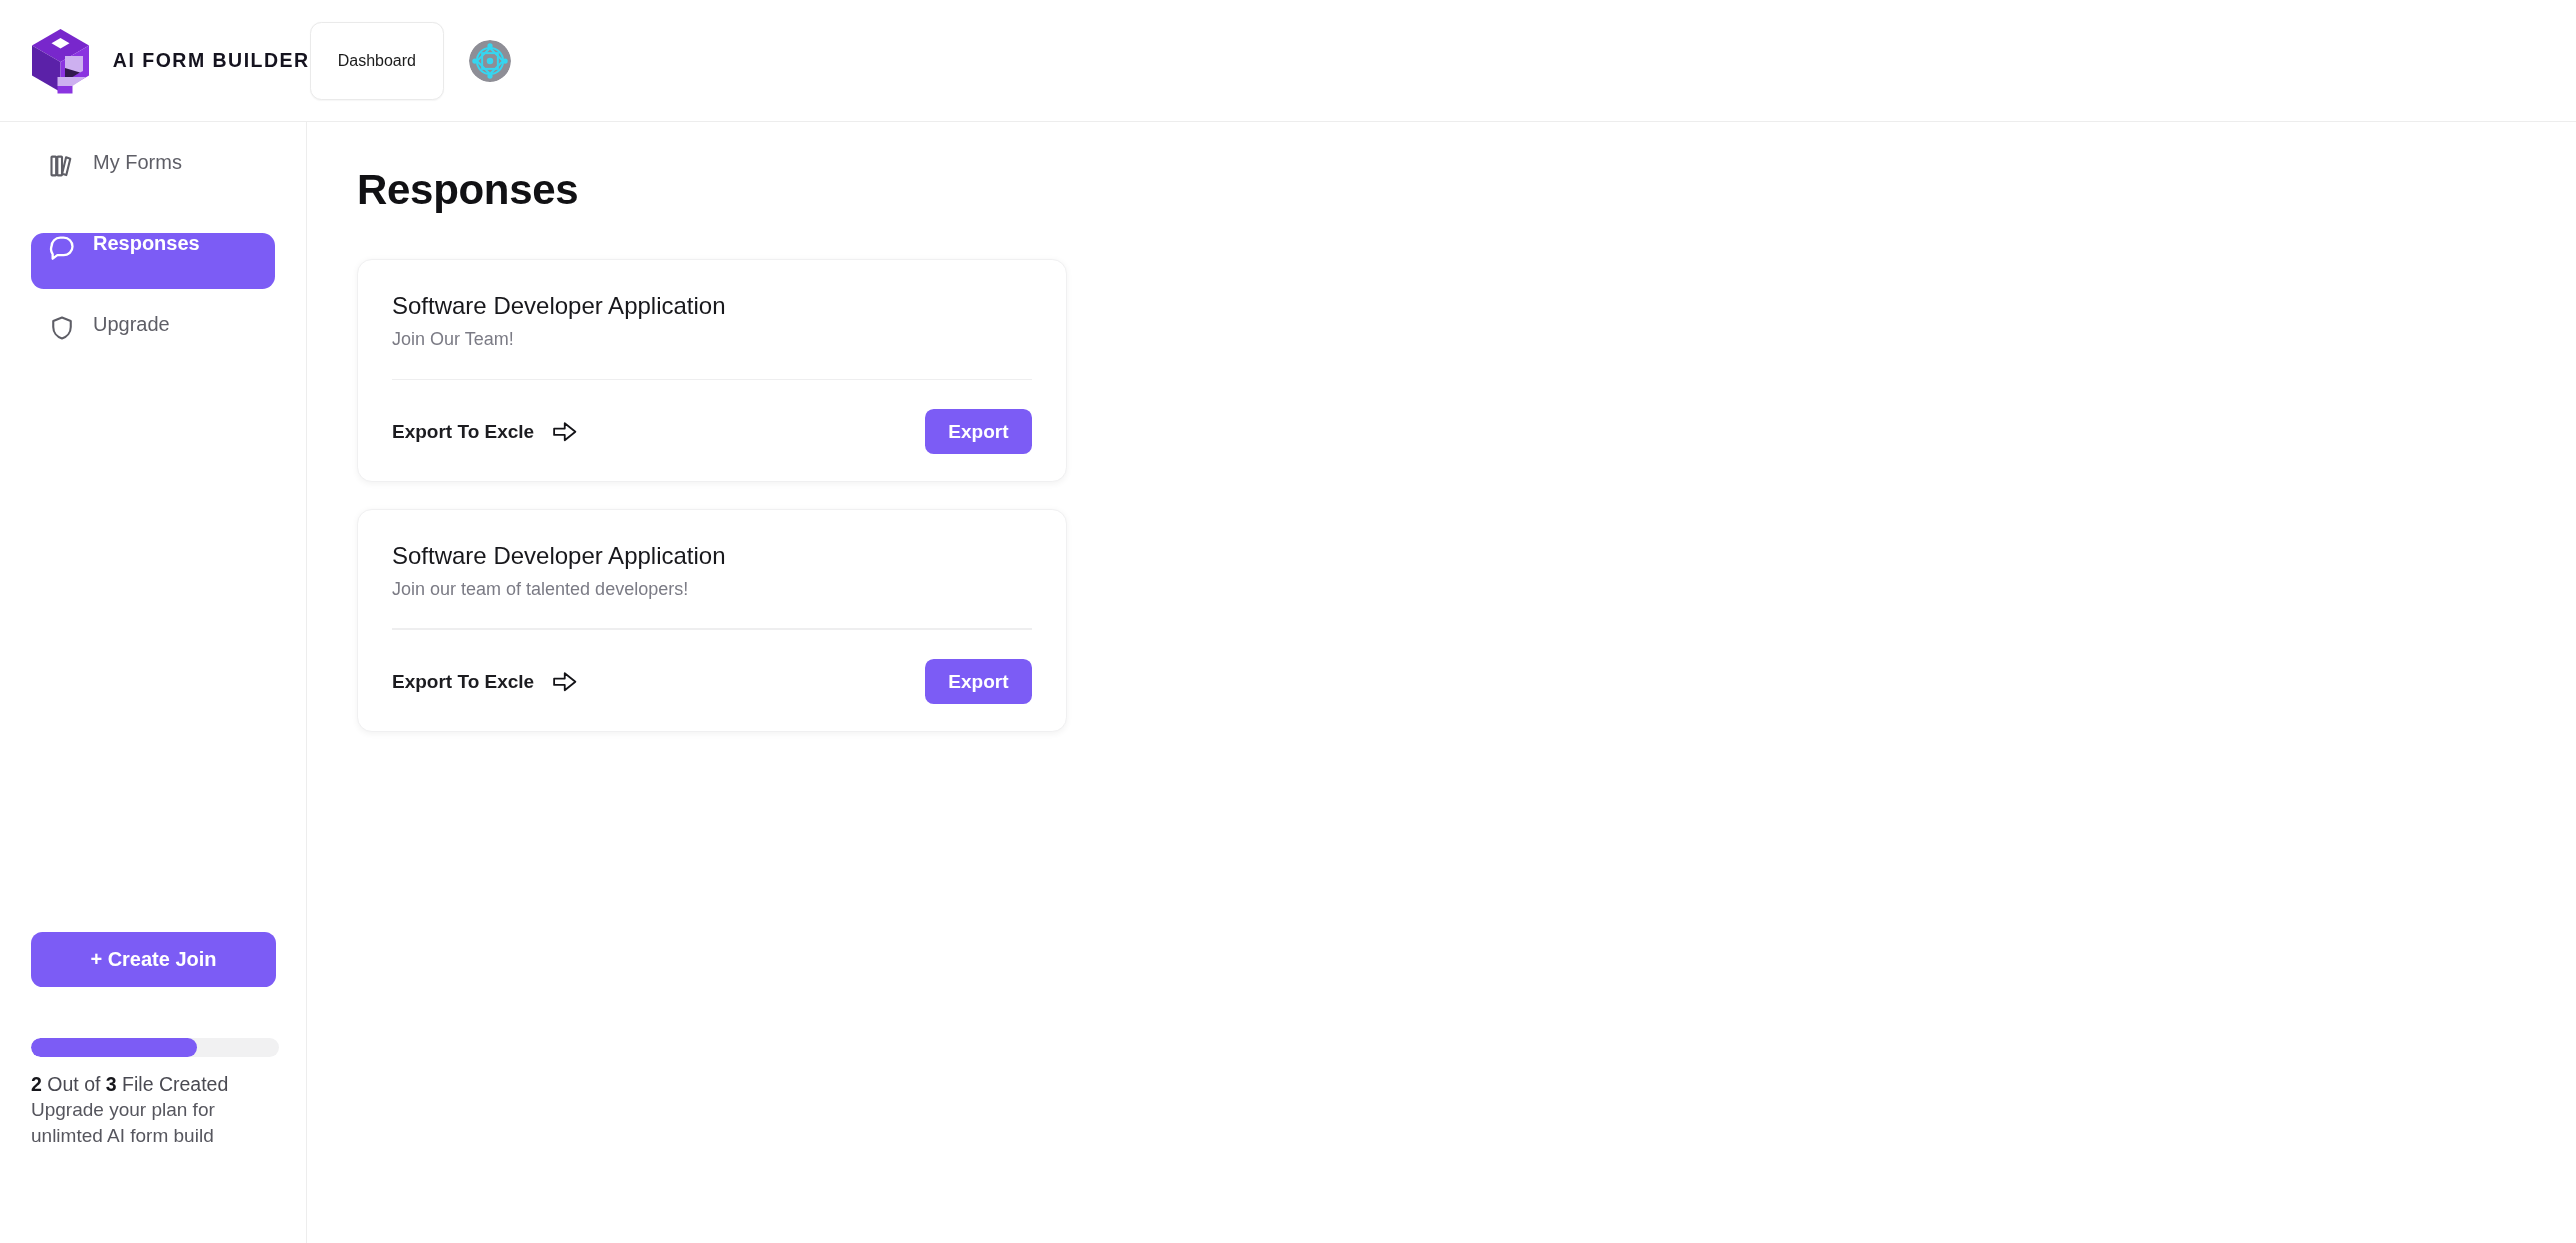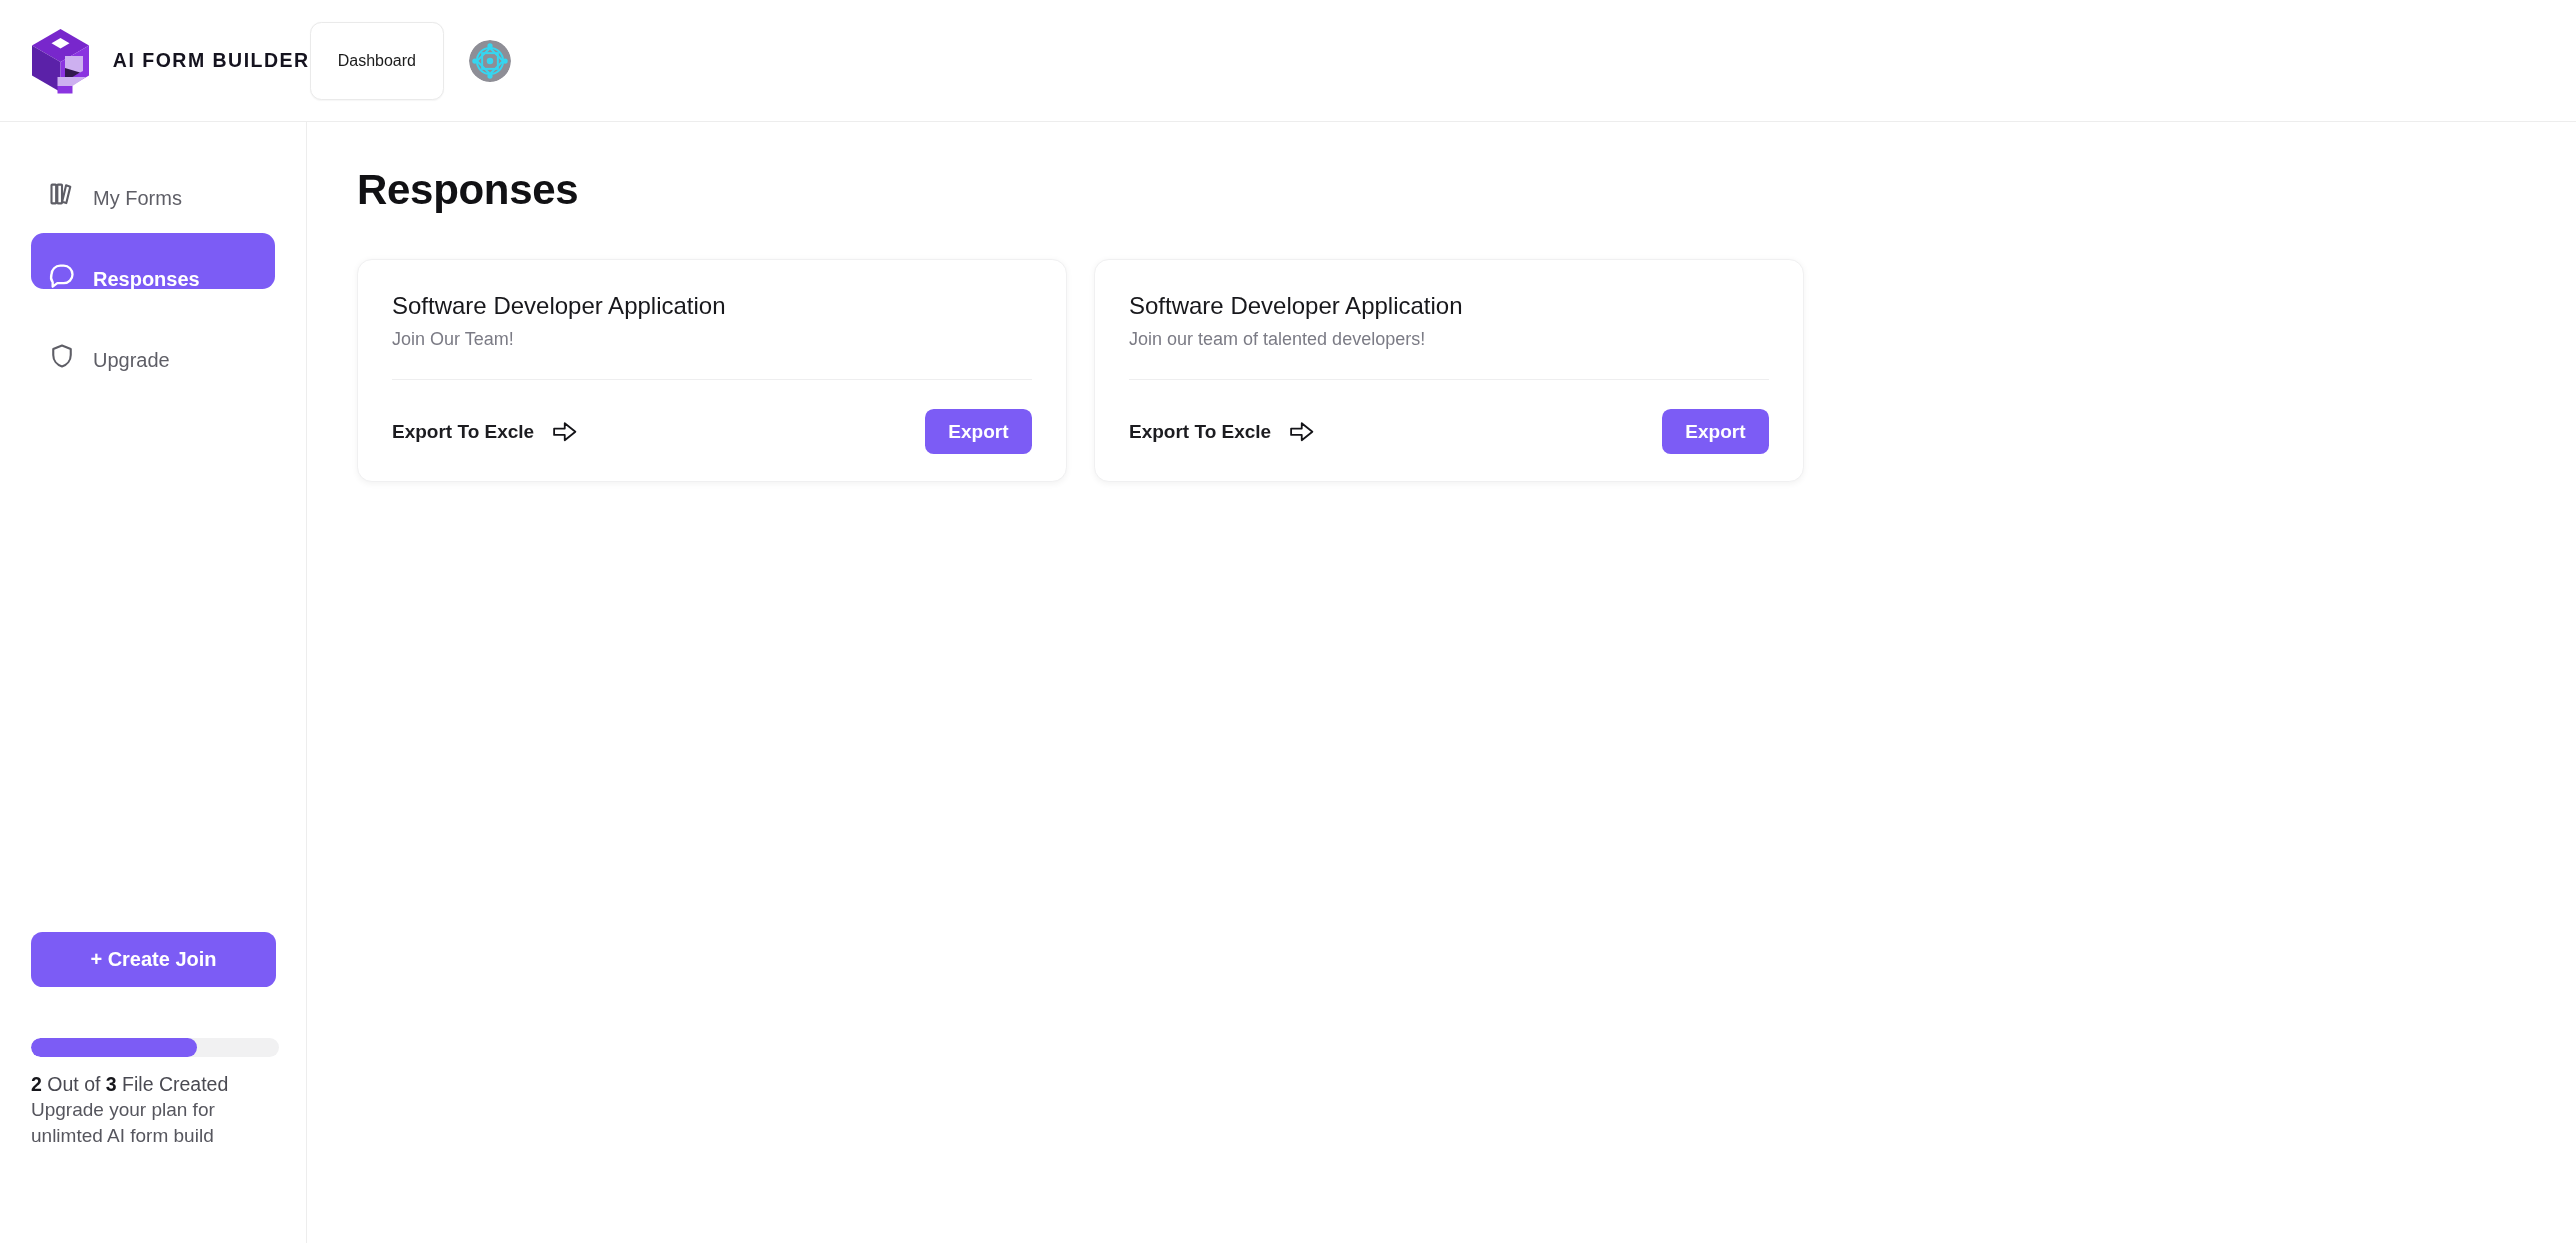--- a/index.html
+++ b/index.html
@@ -72,21 +72,21 @@
     width: 307px;
     height: 1121px;
     background: #ffffff;
     border-right: 1.3px solid #ededed;
   }
 
   .nav-list { padding: 30px 31px 0 31px; }
 
   .nav-item {
     display: flex;
-    align-items: flex-end;
+    align-items: flex-start;
     gap: 17px;
     height: 56px;
     padding: 0 17px;
     border-radius: 12.7px;
     cursor: pointer;
     margin-bottom: 25px;
   }
   .nav-item .nav-icon { width: 28px; height: 28px; flex: none; display: block; }
   .nav-item .nav-label {
     font-size: 20px;
@@ -160,20 +160,21 @@
     font-weight: bold;
     color: #111114;
     letter-spacing: -0.3px;
     line-height: 1;
   }
 
   .card-grid {
     margin-top: 48px;
     display: flex;
     gap: 27px;
+    flex-direction: column;
   }
 
   .resp-card {
     width: 710px;
     background: #ffffff;
     border: 1.3px solid #f0f0f1;
     border-radius: 14.8px;
     box-shadow: 0 1.3px 6.7px rgba(17,17,26,0.05);
     padding: 32px 34px 27px 34px;
   }

